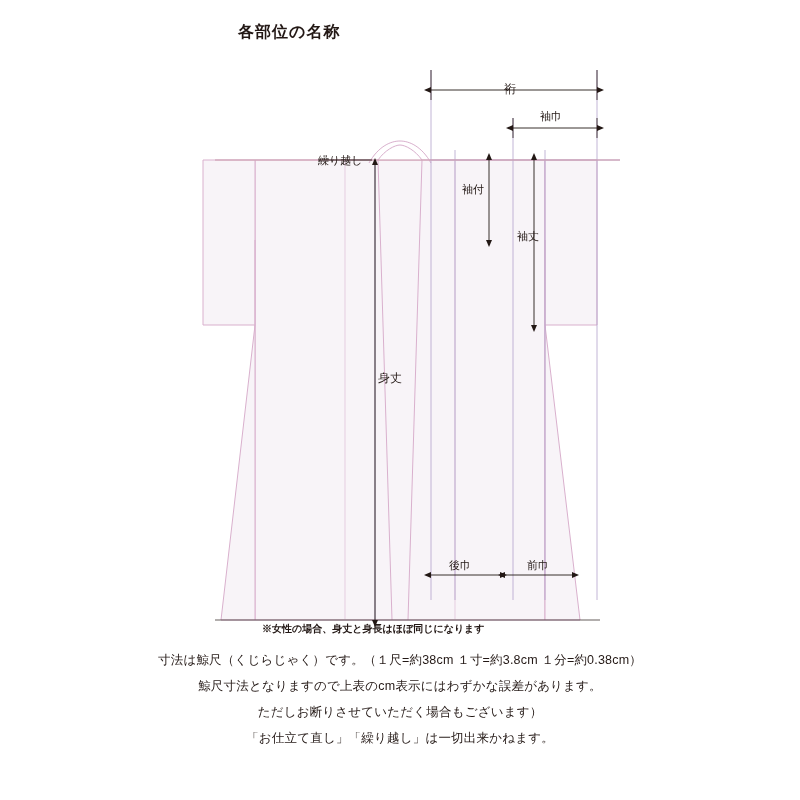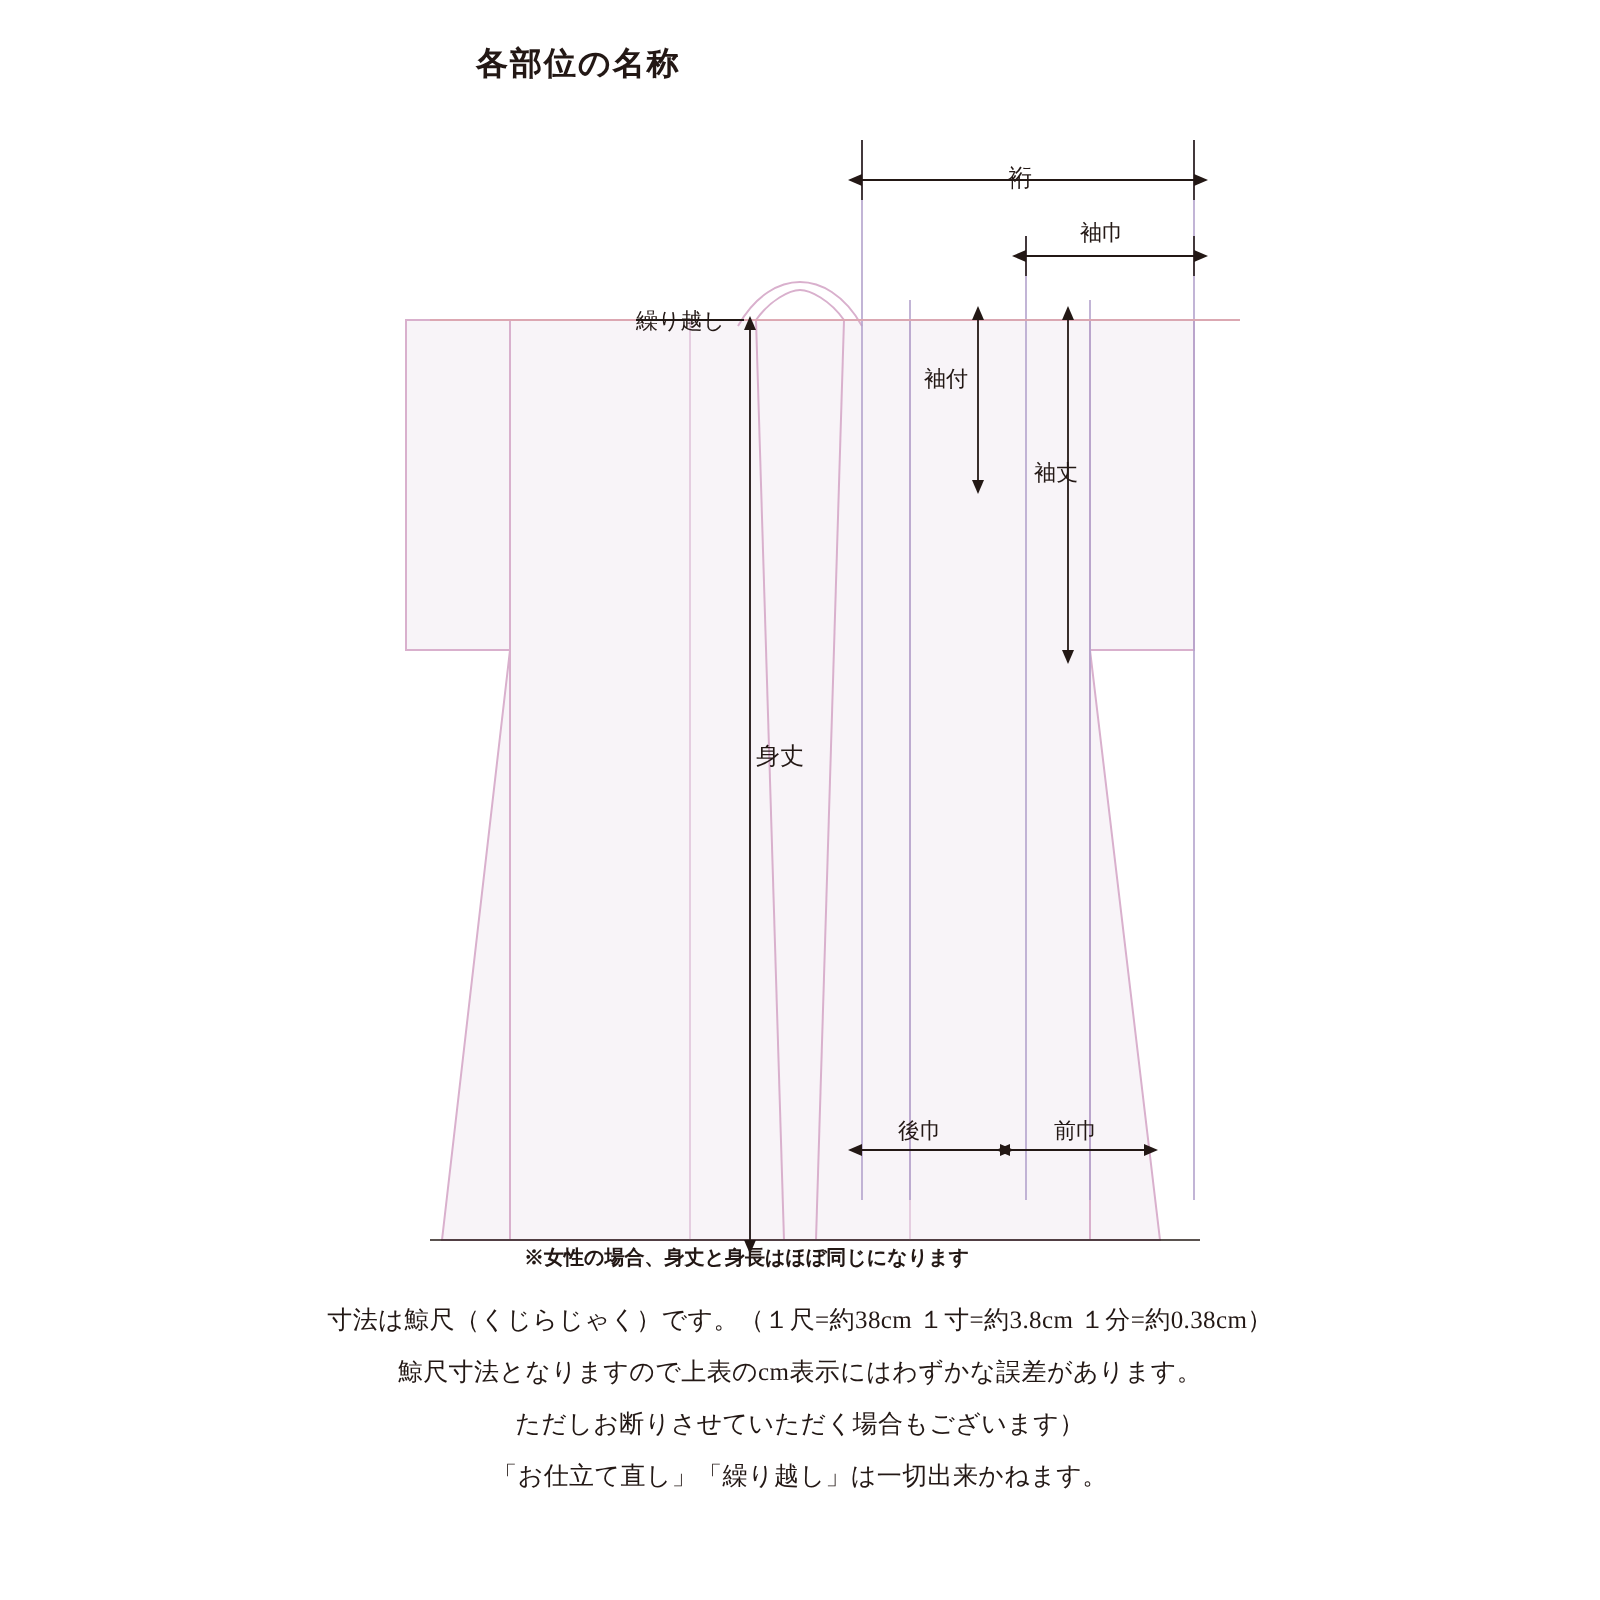--- a/index.html
+++ b/index.html
@@ -67,21 +67,20 @@
     top: 652px;
     width: 800px;
     text-align: center;
     color: #231815;
   }
   .footer p {
     margin: 0 0 9px 0;
     font-size: 12.5px;
     letter-spacing: 0.2px;
     line-height: 1.35;
-    font-family: Liberation Serif, serif;
   }
 </style>
 </head>
 <body>
 
 <div class="page">
 
   <div class="title">各部位の名称</div>
 
   <div class="diagram">

